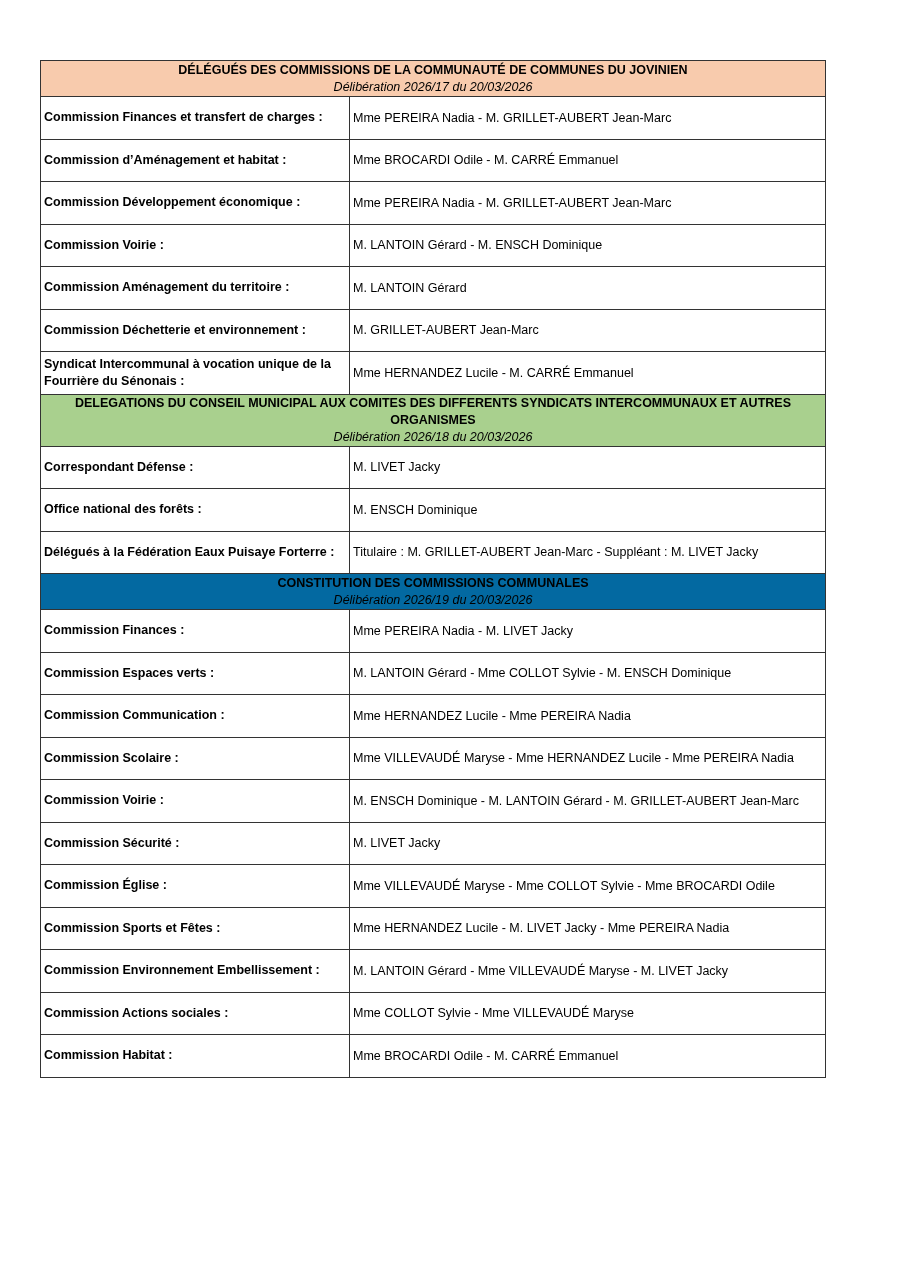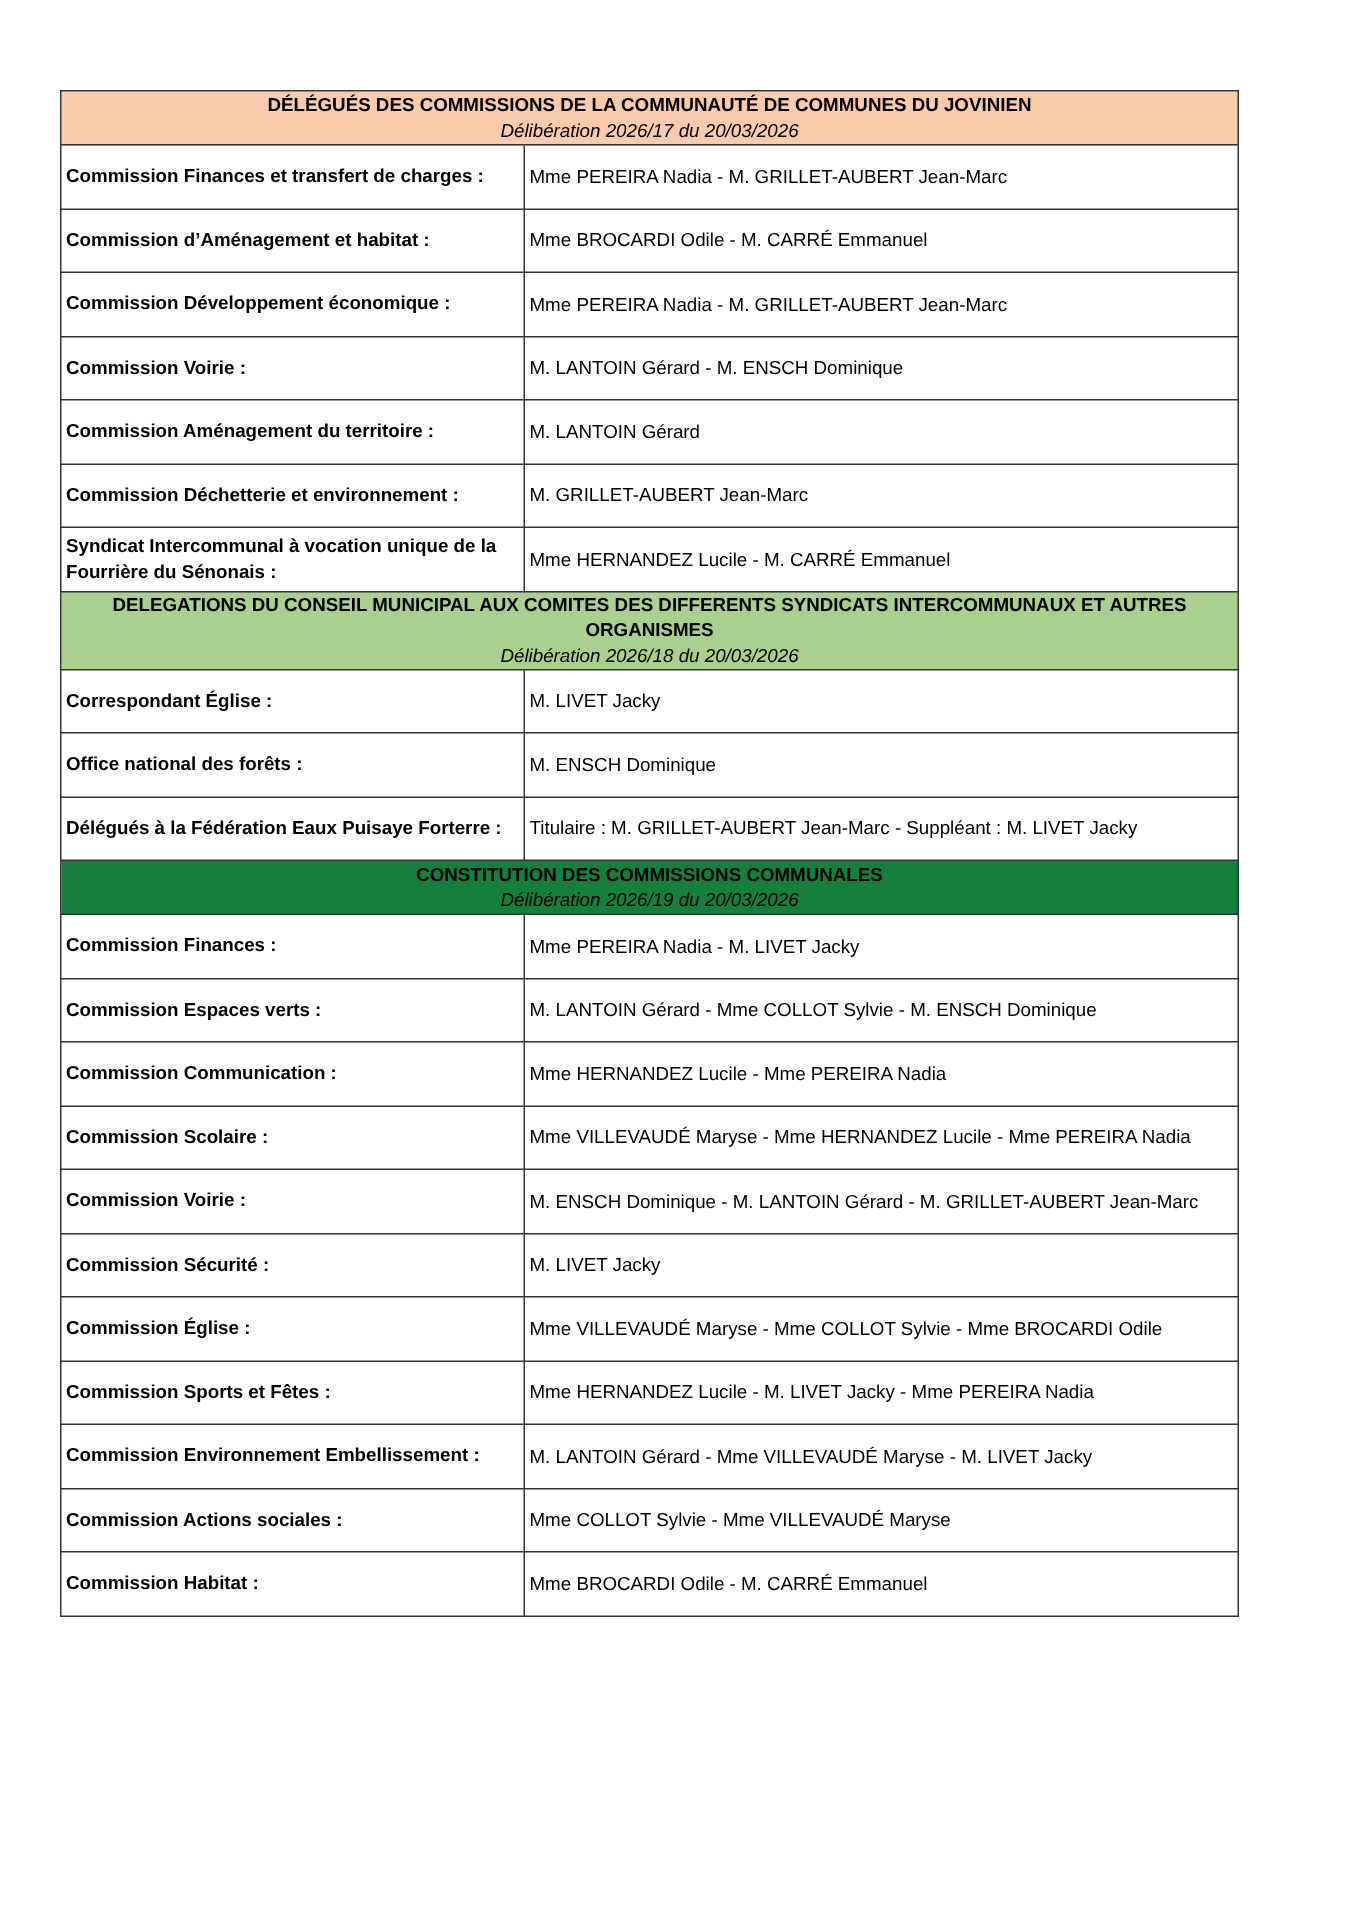--- a/index.html
+++ b/index.html
@@ -56,33 +56,33 @@
         <td class="label">Syndicat Intercommunal à vocation unique de la Fourrière du Sénonais :</td>
         <td>Mme HERNANDEZ Lucile - M. CARRÉ Emmanuel</td>
       </tr>
       <tr class="hdr">
         <td colspan="2" style="background: rgb(169, 208, 142);">
           <span class="htitle">DELEGATIONS DU CONSEIL MUNICIPAL AUX COMITES DES DIFFERENTS SYNDICATS INTERCOMMUNAUX ET AUTRES ORGANISMES</span>
           <span class="hsub">Délibération 2026/18 du 20/03/2026</span>
         </td>
       </tr>
       <tr class="row">
-        <td class="label">Correspondant Église :</td>
+        <td class="label">Correspondant Défense :</td>
         <td>M. LIVET Jacky</td>
       </tr>
       <tr class="row">
         <td class="label">Office national des forêts :</td>
         <td>M. ENSCH Dominique</td>
       </tr>
       <tr class="row">
         <td class="label">Délégués à la Fédération Eaux Puisaye Forterre :</td>
         <td>Titulaire : M. GRILLET-AUBERT Jean-Marc - Suppléant : M. LIVET Jacky</td>
       </tr>
       <tr class="hdr">
-        <td colspan="2" style="background: #15803d;">
+        <td colspan="2" style="background: #0369a1;">
           <span class="htitle">CONSTITUTION DES COMMISSIONS COMMUNALES</span>
           <span class="hsub">Délibération 2026/19 du 20/03/2026</span>
         </td>
       </tr>
       <tr class="row">
         <td class="label">Commission Finances :</td>
         <td>Mme PEREIRA Nadia - M. LIVET Jacky</td>
       </tr>
       <tr class="row">
         <td class="label">Commission Espaces verts :</td>

